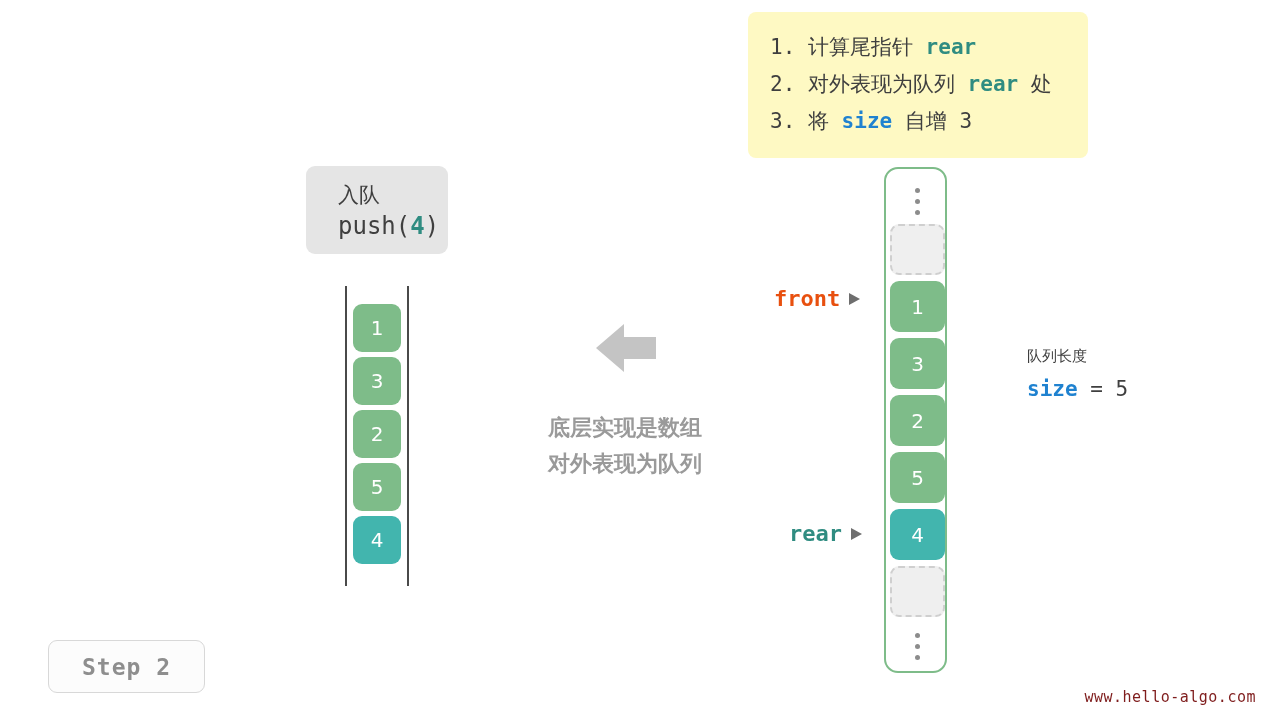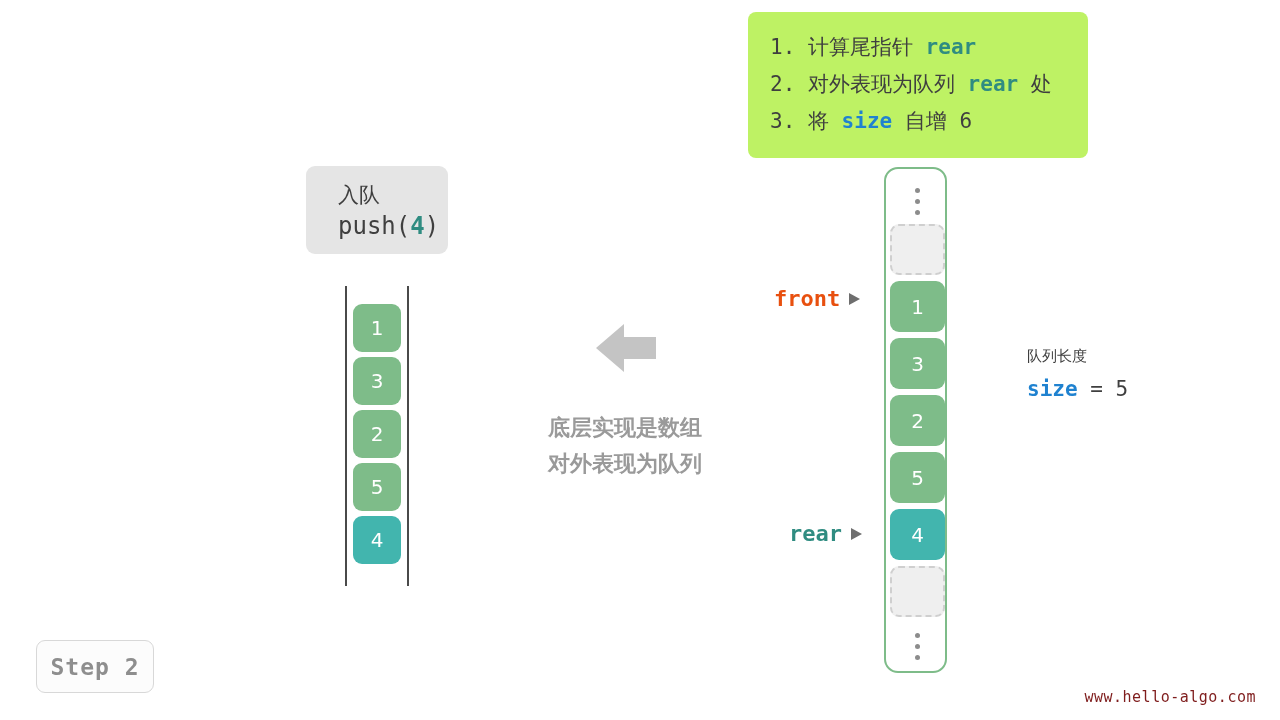--- a/index.html
+++ b/index.html
@@ -16,21 +16,21 @@
     font-family: "DejaVu Sans", "Liberation Sans", sans-serif;
   }
 
   
   .info-panel {
     position: absolute;
     left: 748px;
     top: 12px;
     width: 340px;
     box-sizing: border-box;
-    background: #bef264;
+    background: #fef9c3;
     border-radius: 8px;
     padding: 17px 22px 18px 22px;
   }
   .info-line {
     font-family: "DejaVu Sans Mono", "Liberation Mono", monospace;
     font-size: 21px;
     line-height: 37px;
     color: #3f3f3f;
     white-space: pre;
     letter-spacing: 0px;
@@ -223,23 +223,23 @@
     font-family: "DejaVu Sans Mono", "Liberation Mono", monospace;
     font-size: 21px;
     color: #3f3f3f;
     line-height: 34px;
     white-space: pre;
   }
 
   
   .step-badge {
     position: absolute;
-    left: 36px;
+    left: 48px;
     top: 640px;
-    width: 118px;
+    width: 157px;
     height: 53px;
     box-sizing: border-box;
     border: 1px solid #d8d8d8;
     border-radius: 9px;
     background: #fcfcfc;
     display: flex;
     align-items: center;
     justify-content: center;
     font-family: "DejaVu Sans Mono", "Liberation Mono", monospace;
     font-size: 23px;
@@ -260,21 +260,21 @@
   }
 </style>
 </head>
 <body>
 
 <div id="stage">
 
   <div class="info-panel">
     <div class="info-line"><span>1.</span> <span>计算尾指针 </span><span class="kw-rear">rear</span><span></span></div>
     <div class="info-line"><span>2.</span> <span>对外表现为队列 </span><span class="kw-rear">rear</span><span> 处</span></div>
-    <div class="info-line"><span>3.</span> <span>将 </span><span class="kw-size">size</span><span> 自增 6</span></div>
+    <div class="info-line"><span>3.</span> <span>将 </span><span class="kw-size">size</span><span> 自增 3</span></div>
   </div>
 
   <div class="op-box">
     <div class="op-line1">入队</div>
     <div class="op-line2"><span>push(</span><span class="op-val">4</span><span>)</span></div>
   </div>
 
   <div class="queue-wrap">
     <div class="queue-rail left"></div>
     <div class="queue-rail right"></div>

